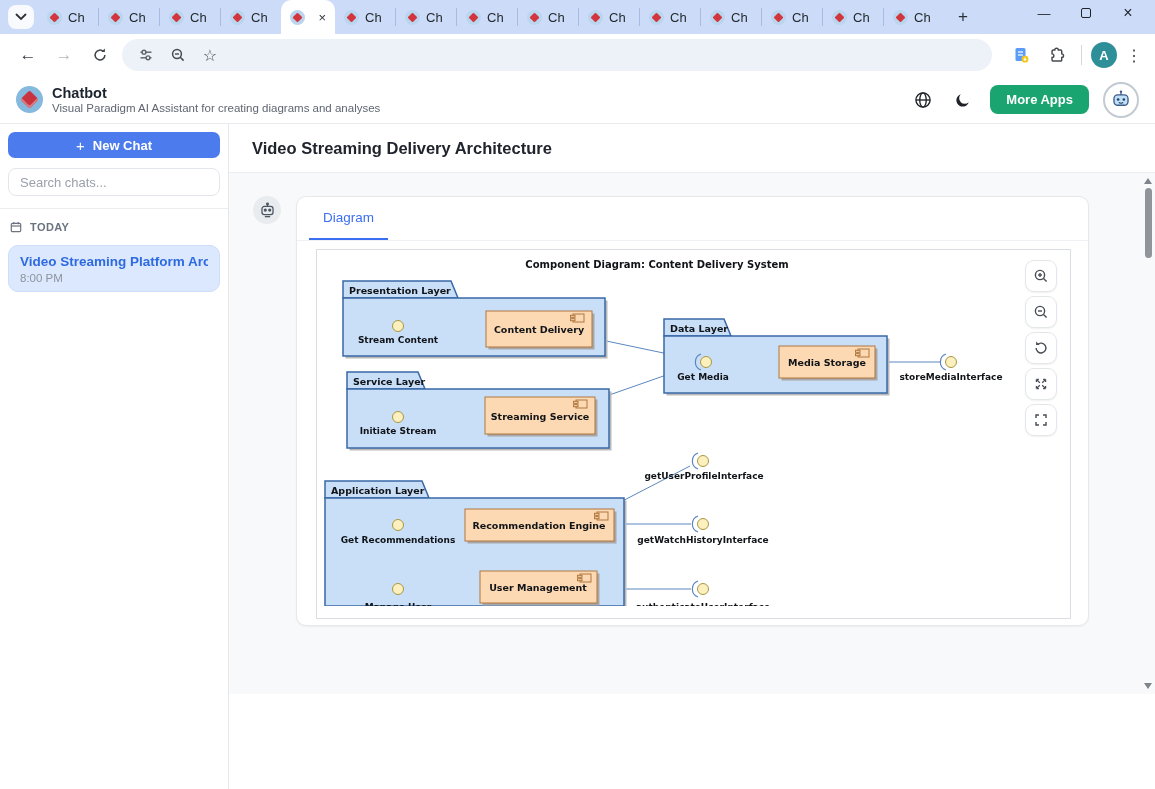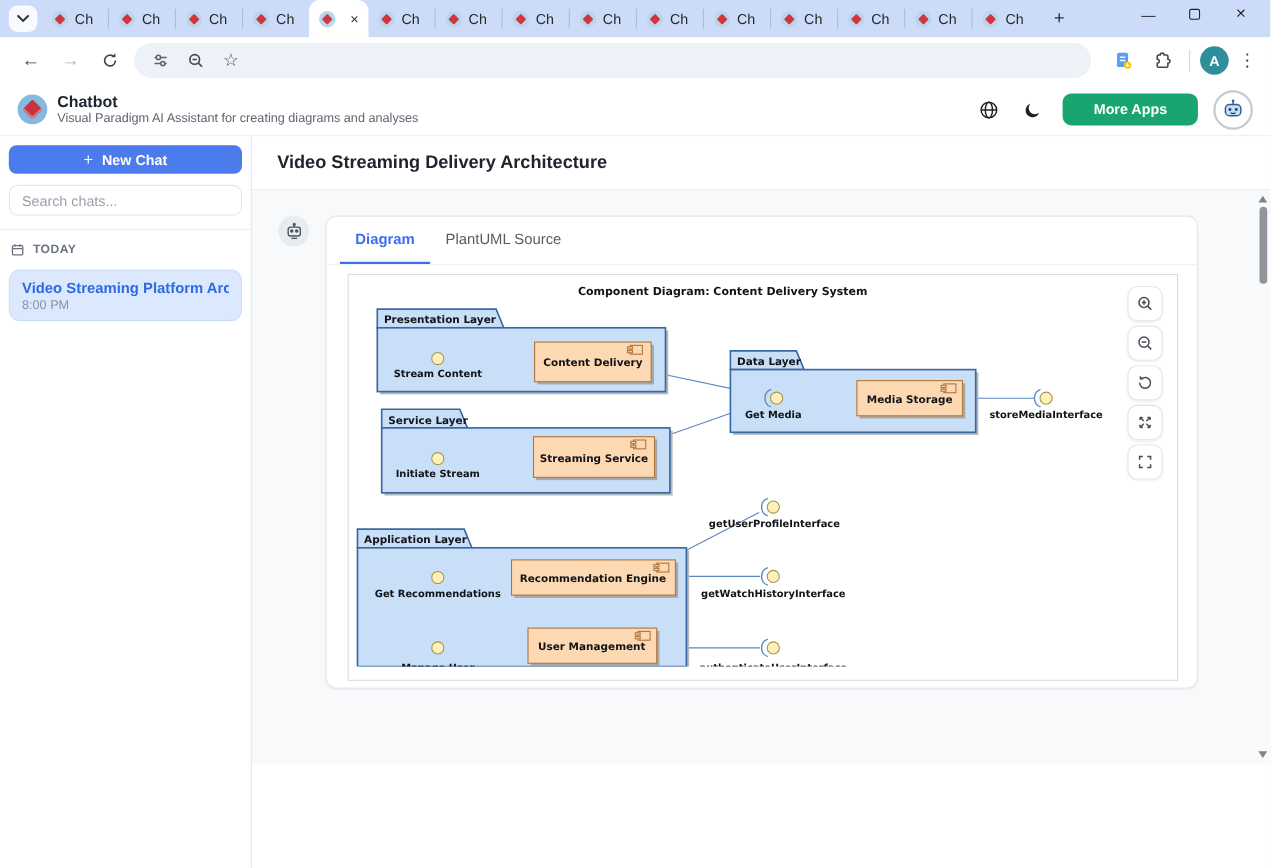--- a/index.html
+++ b/index.html
@@ -46,21 +46,21 @@
     padding:0 16px; flex:none; }
   .logo { width:27px; height:27px; border-radius:50%; background:#85b9de; position:relative; flex:none; }
   .logo::after { content:""; position:absolute; left:7px; top:7px; width:13px; height:13px; background:#c9333f;
     border-radius:2px; transform:rotate(45deg); box-shadow:inset -2px -2px 0 rgba(255,255,255,.35); }
   .apptitles { margin-left:9px; }
   .appname { font-size:14.5px; font-weight:bold; color:#1c2430; line-height:16px; }
   .appsub { font-size:11.5px; color:#5f6672; line-height:14px; }
   .hdr-right { margin-left:auto; display:flex; align-items:center; gap:14px; }
   .hicon { width:26px; height:26px; display:flex; align-items:center; justify-content:center; }
   .moreapps { background:#1aa470; color:#fff; font-size:13px; font-weight:bold; border:none; border-radius:8px;
-    padding:7px 28px; cursor:pointer; }
+    padding:7px 16px; cursor:pointer; }
   .botbadge { width:36px; height:36px; border-radius:50%; background:#fff; border:2px solid #c3cad2;
     display:flex; align-items:center; justify-content:center; }
 
   
   .workspace { position:relative; flex:1; background:#fff; }
   .sidebar { position:absolute; left:0; top:0; bottom:0; width:229px; border-right:1px solid #e5e7eb; background:#fff; }
   .sb-head { height:48px; display:flex; align-items:center; padding:0 10px; }
   .sb-title { font-size:15px; font-weight:bold; color:#1a2230; }
   .sb-collapse { margin-left:auto; width:24px; height:24px; display:flex; align-items:center; justify-content:center; }
   .newchat { margin:8px 8px 0; width:212px; height:26px; background:#4b7bec; color:#fff; border:none; border-radius:7px;
@@ -89,21 +89,21 @@
   .ububble { width:802px; background:#3c6af0; color:#fff; border-radius:14px; padding:13px 19px; font-size:14.5px;
     line-height:1.6; }
   .botrow { display:flex; margin:23px 0 0 24px; gap:15px; }
   .bavatar { width:28px; height:28px; border-radius:50%; background:#e9ecef; flex:none; display:flex;
     align-items:center; justify-content:center; }
   .card { width:793px; background:#fff; border:1px solid #e6e8ec; border-radius:10px; box-shadow:0 1px 2px rgba(0,0,0,.05);
     height:430px; overflow:hidden; }
   .card-tabs { display:flex; padding:0 12px; border-bottom:1px solid #eef0f3; height:44px; align-items:stretch; }
   .ctab { display:flex; align-items:center; padding:0 14px; font-size:13.5px; color:#555d68; cursor:pointer;
     border-bottom:2.5px solid transparent; }
-  .ctab.active { color:#3b6ef0; font-weight:bold; border-bottom-color:#3b6ef0; }
+  .ctab.active { color:#3b6ef0; font-weight:normal; border-bottom-color:#3b6ef0; }
   .canvaswrap { margin:8px 17px 0 19px; position:relative; height:370px; border:1px solid #dadee3; background:#fff; }
   .diagram-svg { display:block; width:755px; height:356px; }
   .zoomctl { position:absolute; top:10px; right:13px; display:flex; flex-direction:column; gap:4px; }
   .zbtn { width:32px; height:32px; background:#fff; border:1px solid #e4e7ea; border-radius:9px; display:flex;
     align-items:center; justify-content:center; box-shadow:0 1px 2px rgba(0,0,0,.06); cursor:pointer; }
 
   
   .vscroll { position:absolute; right:0; top:0; bottom:0; width:13px; }
   .sarrow { position:absolute; left:2px; width:0; height:0; border-left:4.5px solid transparent; border-right:4.5px solid transparent; }
   .sarrow.up { top:5px; border-bottom:6px solid #7e848a; }
@@ -334,21 +334,20 @@
                 <circle cx="8" cy="1.9" r="0.8" fill="#4b5563"></circle>
                 <rect x="2.8" y="4.2" width="10.4" height="7.6" rx="2.2"></rect>
                 <circle cx="5.9" cy="7.6" r="0.9" fill="#4b5563"></circle>
                 <circle cx="10.1" cy="7.6" r="0.9" fill="#4b5563"></circle>
                 <line x1="5.5" y1="13.8" x2="10.5" y2="13.8"></line>
               </svg>
           </div>
           <div class="card">
             <div class="card-tabs">
               <div class="ctab active">Diagram</div>
-              <div class="ctab">PlantUML Source</div>
             </div>
             <div class="canvaswrap">
 
               <svg class="diagram-svg" viewBox="0 0 755 356">
                 <g font-family="'DejaVu Sans',sans-serif" font-size="9.5" font-weight="bold" fill="#101317">
                   <text x="340" y="18" text-anchor="middle" font-size="10">Component Diagram: Content Delivery System</text>
 
                   <g stroke="#5a87c0" stroke-width="1" fill="none">
                     <line x1="87" y1="76" x2="169" y2="76"></line>
                     <line x1="275" y1="88" x2="375" y2="109"></line>

